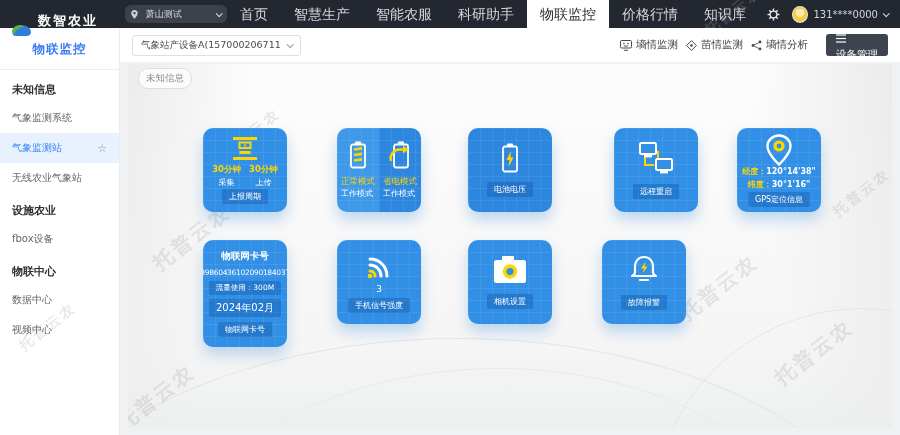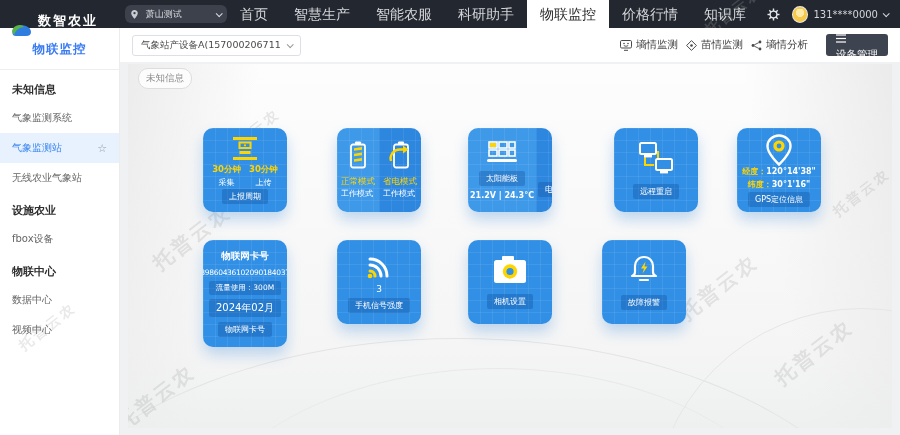--- a/index.html
+++ b/index.html
@@ -302,38 +302,20 @@
             </svg>
           </span>
           <div>
             <div class="mode-t">省电模式</div>
             <div class="mode-s">工作模式</div>
           </div>
         </div>
       </div>
 
       <div class="card split" style="left:340px; top:64px;">
-        <div class="half l">
-          <span>
-            <svg width="32" height="26" viewBox="0 0 32 26">
-              <g fill="none" stroke="#fff" stroke-width="1.6">
-                <rect x="3" y="2" width="8" height="6"></rect>
-                  <rect x="13" y="2" width="8" height="6"></rect>
-                  <rect x="23" y="2" width="6" height="6"></rect>
-                <rect x="3" y="10" width="8" height="6"></rect>
-                  <rect x="13" y="10" width="8" height="6"></rect>
-                  <rect x="23" y="10" width="6" height="6"></rect>
-              </g>
-              <rect x="4" y="3" width="6" height="4" fill="#ffd500"></rect>
-              <rect x="1" y="19" width="30" height="3" rx="1.5" fill="#fff"></rect>
-            </svg>
-          </span>
-          <div class="pill">太阳能板</div>
-          <div class="val-bold">21.2V | 24.3°C</div>
-        </div>
         <div class="half r">
           <span>
             <svg width="20" height="30" viewBox="0 0 20 30">
               <rect x="7" y="0.5" width="6" height="3" rx="1" fill="#fff"></rect>
               <rect x="3" y="3.5" width="14" height="25" rx="2" fill="none" stroke="#fff" stroke-width="1.8"></rect>
               <path d="M11 8 L6.5 17 L9.5 17 L8.5 24 L13.5 14.5 L10.5 14.5 Z" fill="#ffd500"></path>
             </svg>
           </span>
           <div class="pill">电池电压</div>
         </div>

